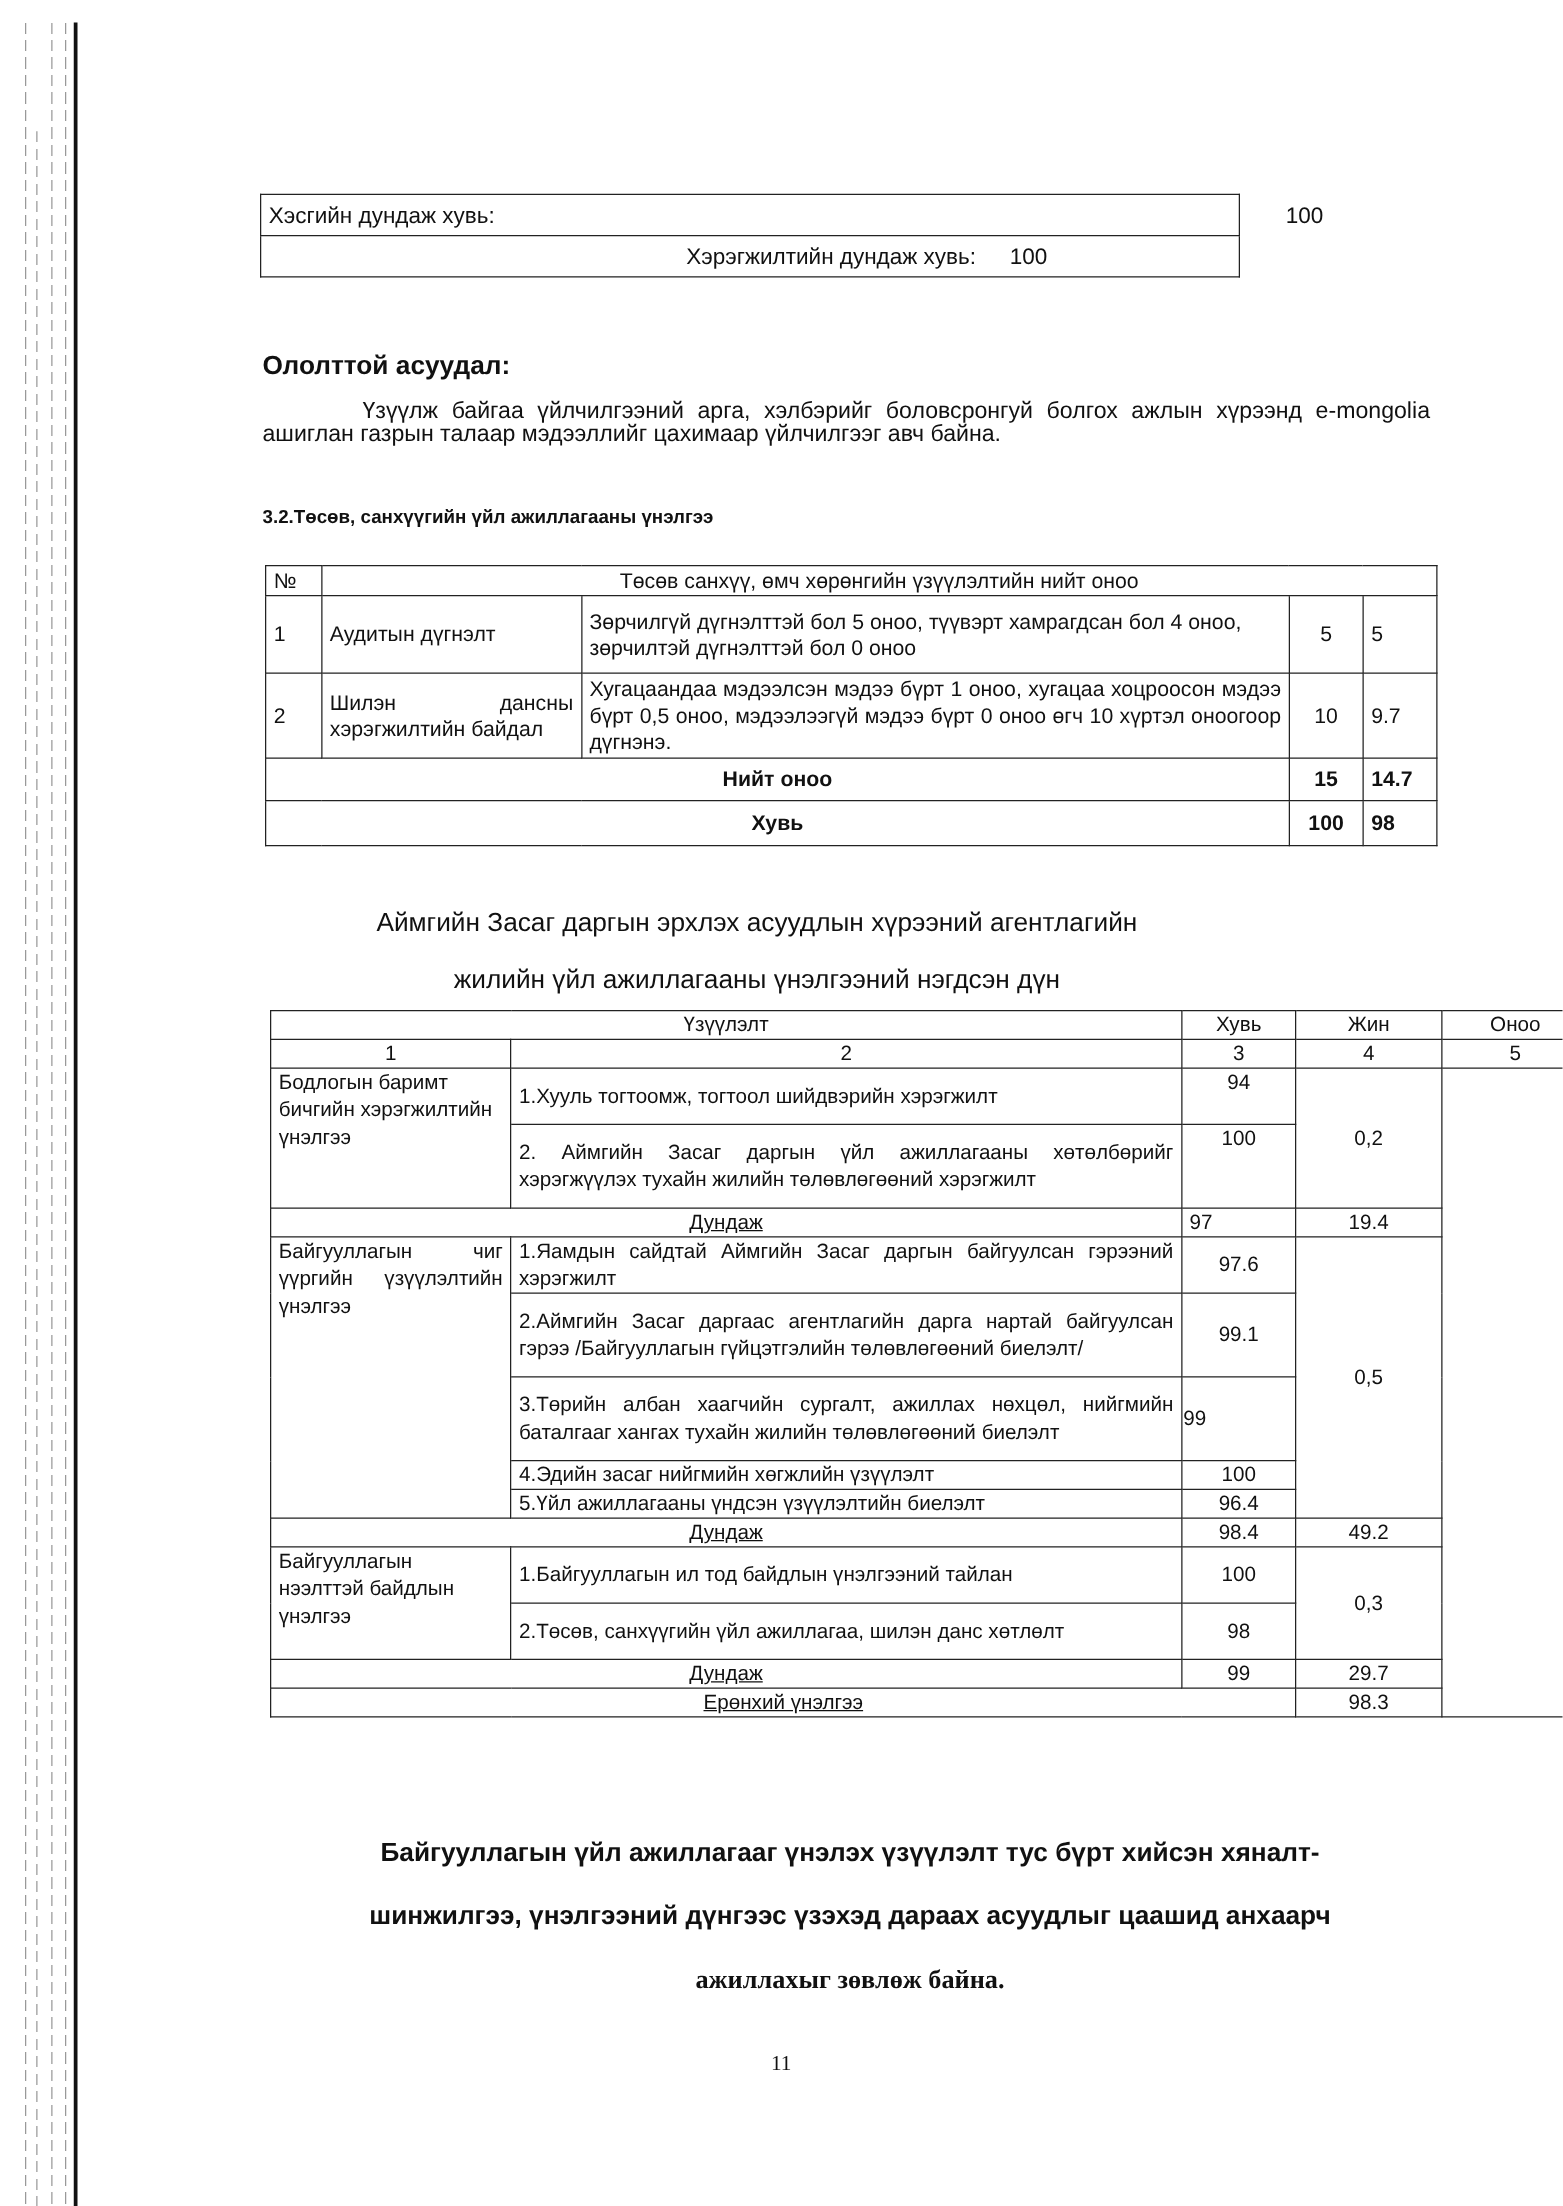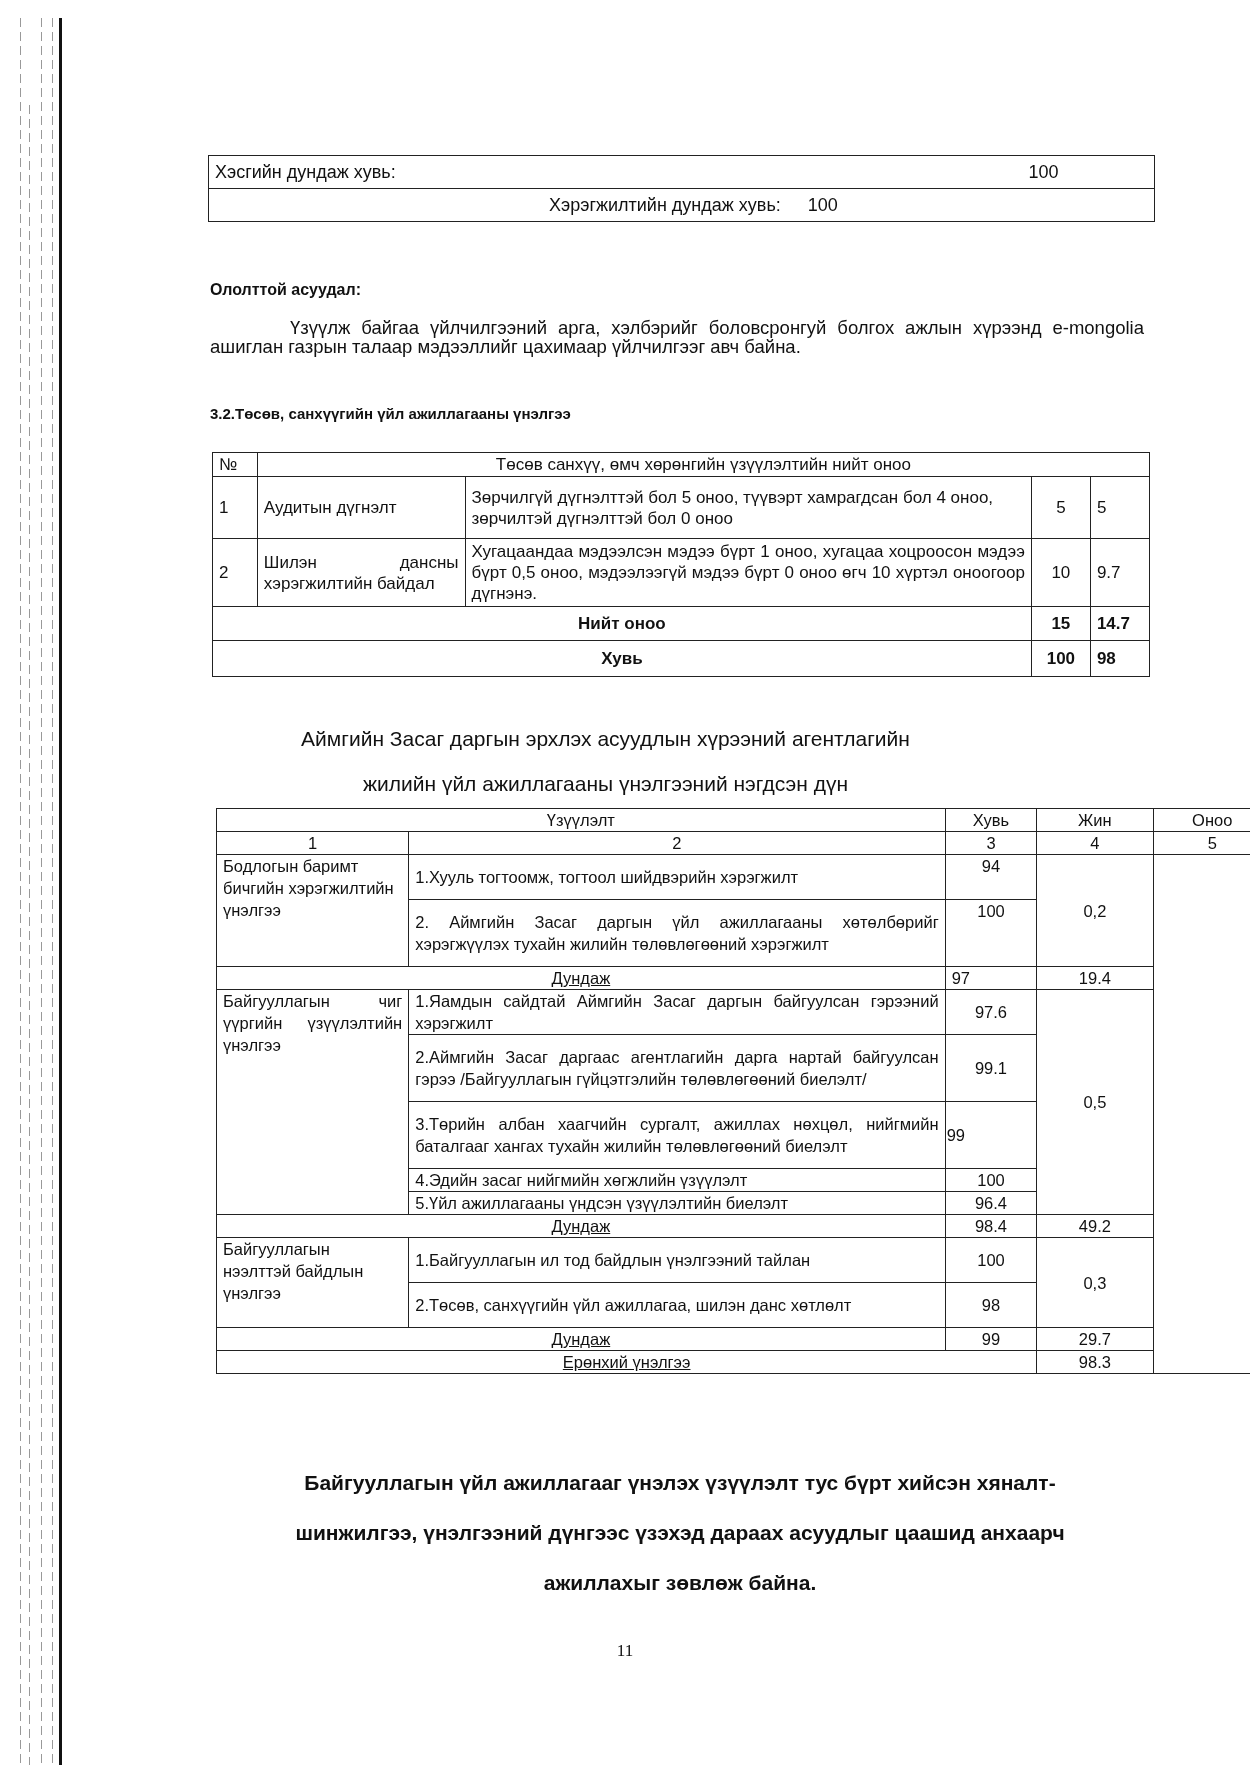--- a/index.html
+++ b/index.html
@@ -7,24 +7,24 @@
          font-family:"Liberation Sans", sans-serif; color:#111; }
   .scan-edge { position:absolute; left:0; top:0; width:70px; height:1765px; }
   .scan-edge .bar { position:absolute; left:59px; top:18px; width:3px; height:1747px; background:#111; }
   .scan-edge .ln { position:absolute; top:18px; width:1px; height:1747px;
                    background:repeating-linear-gradient(#999 0 9px, transparent 9px 14px); }
   .abs { position:absolute; }
   table { border-collapse:collapse; font-size:17px; }
   td { border:1.5px solid #222; padding:1px 6px; vertical-align:middle; }
 
   
-  #t1 { left:208px; top:155px; width:947px; }
+  #t1 { left:208px; top:155px; width:784px; }
   #t1 td { height:30px; font-size:18px; }
 
-  .heading { font-weight:bold; font-size:16px; }
+  .heading { font-weight:bold; font-size:21px; }
   .para { font-size:18.5px; line-height:19px; text-align:justify; }
 
   
   #t2 { left:212px; top:452px; width:938px; }
   #t2 td { font-size:17px; line-height:21px; }
 
   .title-c { font-size:21px; text-align:center; width:1211px; left:0; }
 
   
   #t3 { left:216px; top:808px; width:1056px; }
@@ -198,15 +198,15 @@
   </tr>
   <tr>
     <td colspan="3" class="c u">Ерөнхий үнэлгээ</td>
     <td class="c">98.3</td>
   </tr>
 </tbody>
   </table>
 
 <div class="abs closing" style="top:1458px;">Байгууллагын үйл ажиллагааг үнэлэх үзүүлэлт тус бүрт хийсэн хяналт-</div>
 <div class="abs closing" style="top:1508px;">шинжилгээ, үнэлгээний дүнгээс үзэхэд дараах асуудлыг цаашид анхаарч</div>
-<div class="abs closing" style="top:1558px;">ажиллахыг зөвлөж байна.</div>
+<div class="abs closing" style="top:1558px;font-family:Liberation Serif, serif;">ажиллахыг зөвлөж байна.</div>
 
 <div class="abs pagenum" style="top:1641px;">11</div>
 
 </body></html>

